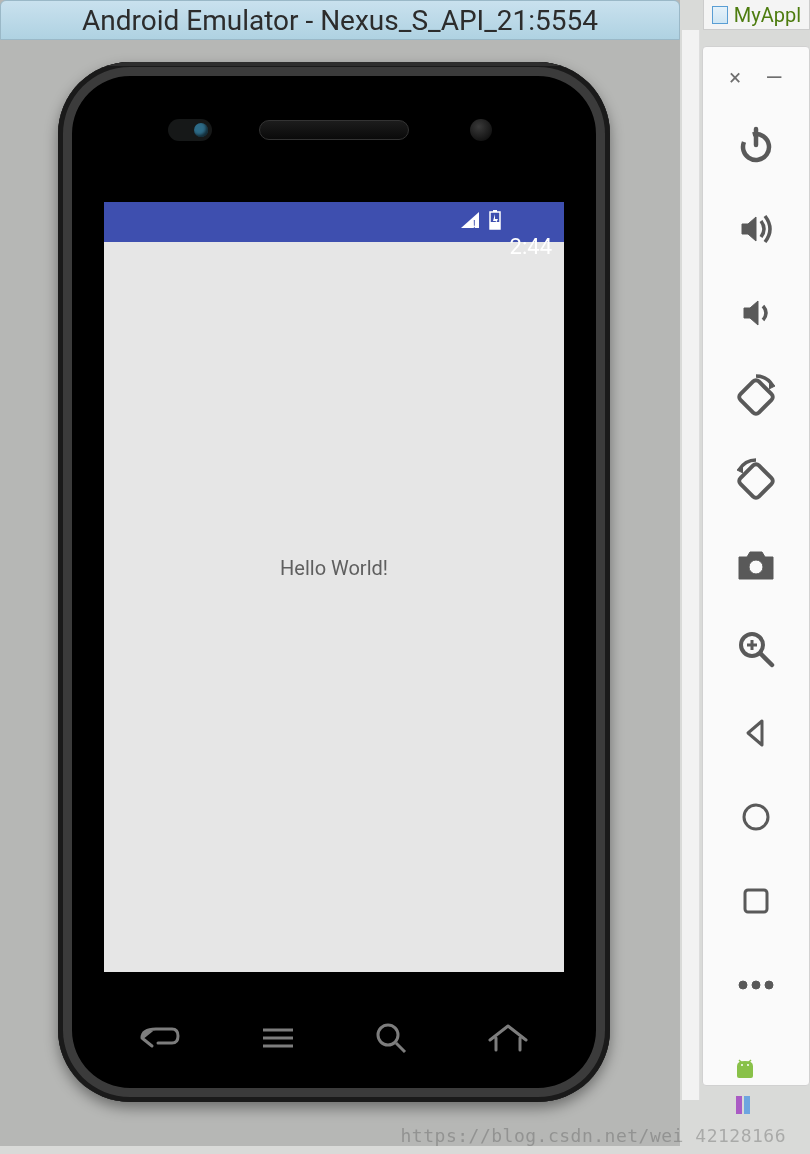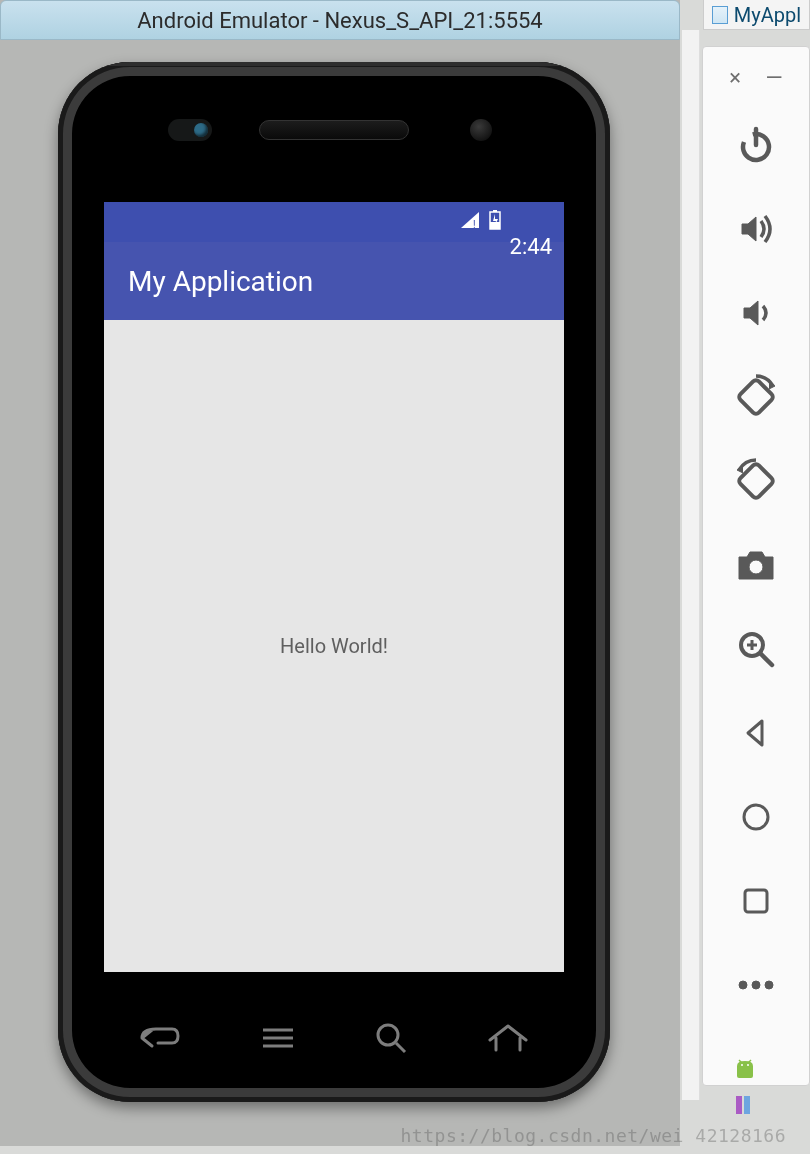--- a/index.html
+++ b/index.html
@@ -21,21 +21,21 @@
       height: 1146px;
       background: #b6b7b5;
     }
 
     .titlebar {
       height: 40px;
       background: linear-gradient(#c9e1ee, #afd2e2);
       display: flex;
       align-items: center;
       justify-content: center;
-      font-size: 22px;
+      font-size: 28px;
       color: #2c2c2c;
       border-top-left-radius: 6px;
       border-top-right-radius: 6px;
       border: 1px solid #9ab8c7;
     }
 
     
     .device {
       position: absolute;
       left: 58px;
@@ -212,21 +212,21 @@
       right: 0;
       height: 30px;
       display: flex;
       align-items: center;
       gap: 6px;
       background: #f4f4f4;
       border: 1px solid #ccc;
       border-top: none;
       padding: 0 8px 0 8px;
       font-size: 20px;
-      color: #0c4a6e;
+      color: #4d7c0f;
     }
     .ide-file-icon {
       width: 16px;
       height: 18px;
       border: 1px solid #5a9ed4;
       background: linear-gradient(#e6f2fa, #cfe6f4);
     }
     .ide-left-strip {
       position: absolute;
       left: 682px;
@@ -301,23 +301,20 @@
         </span>
         <span>
           <svg width="14" height="20" viewBox="0 0 14 20">
               <rect x="5" y="0" width="4" height="2" fill="#fff"></rect>
               <rect x="2" y="2" width="10" height="17" fill="none" stroke="#fff" stroke-width="1.5"></rect>
               <rect x="2" y="12" width="10" height="7" fill="#fff"></rect>
               <path d="M7 4 L5 11 L8 11 L6 17 L10 9 L7 9 Z" fill="#fff"></path>
             </svg>
         </span>
         <span class="clock-text">2:44</span>
-      </div>
-      <div class="app-bar">
-        <span>My Application</span>
       </div>
       <div class="content">
         <span>Hello World!</span>
       </div>
     </div>
 
     <div class="hw-buttons">
       <span>
         <svg width="44" height="34" viewBox="0 0 44 34">
             <path d="M4 17 Q4 8 18 8 L34 8 Q40 8 40 15 Q40 22 34 22 L20 22 M4 17 L14 9 M4 17 L14 25" stroke-linecap="round" stroke-linejoin="round"></path>

